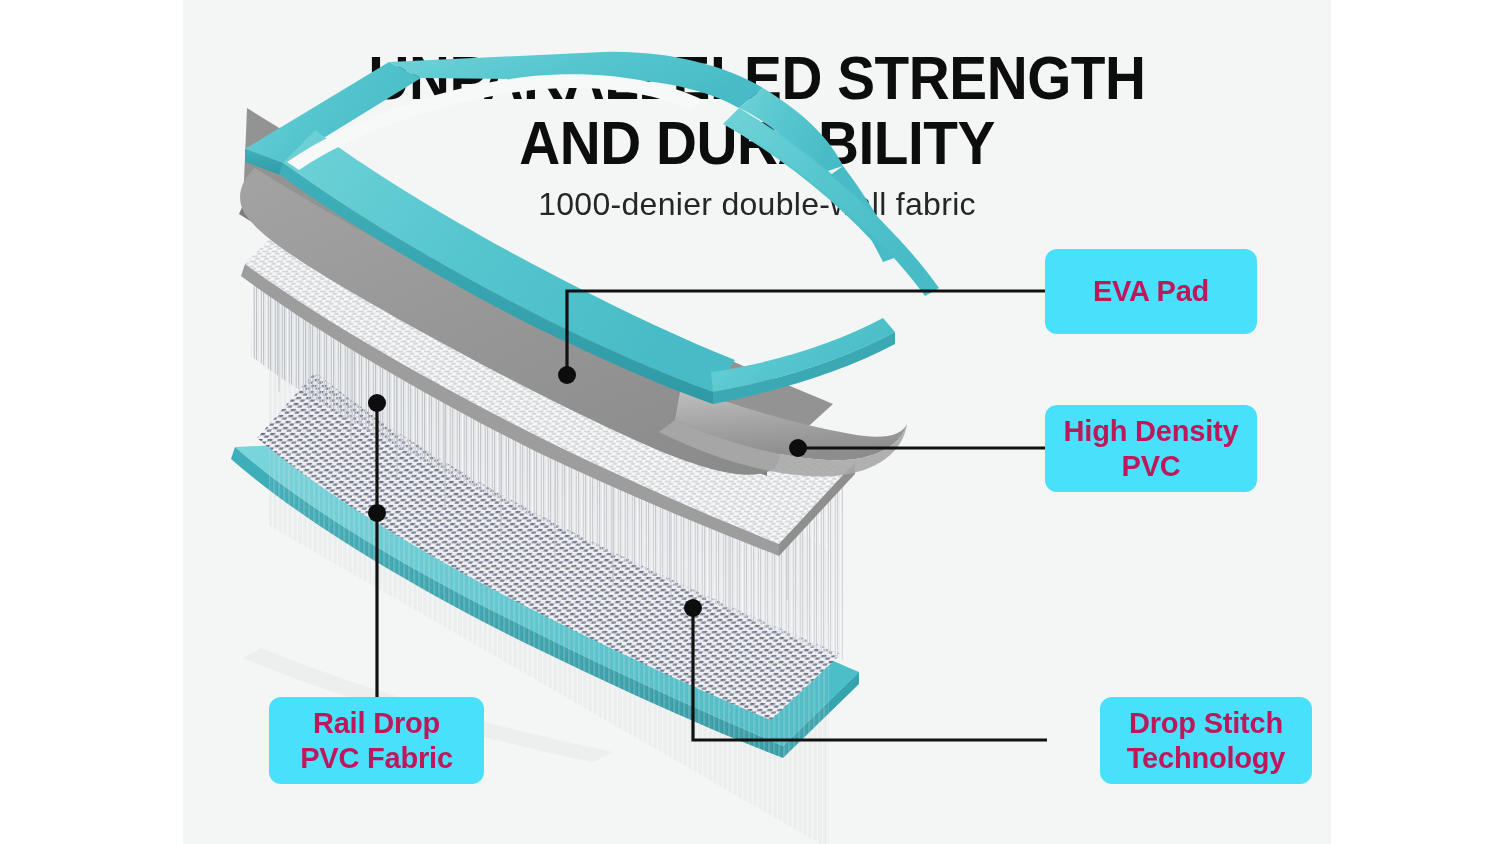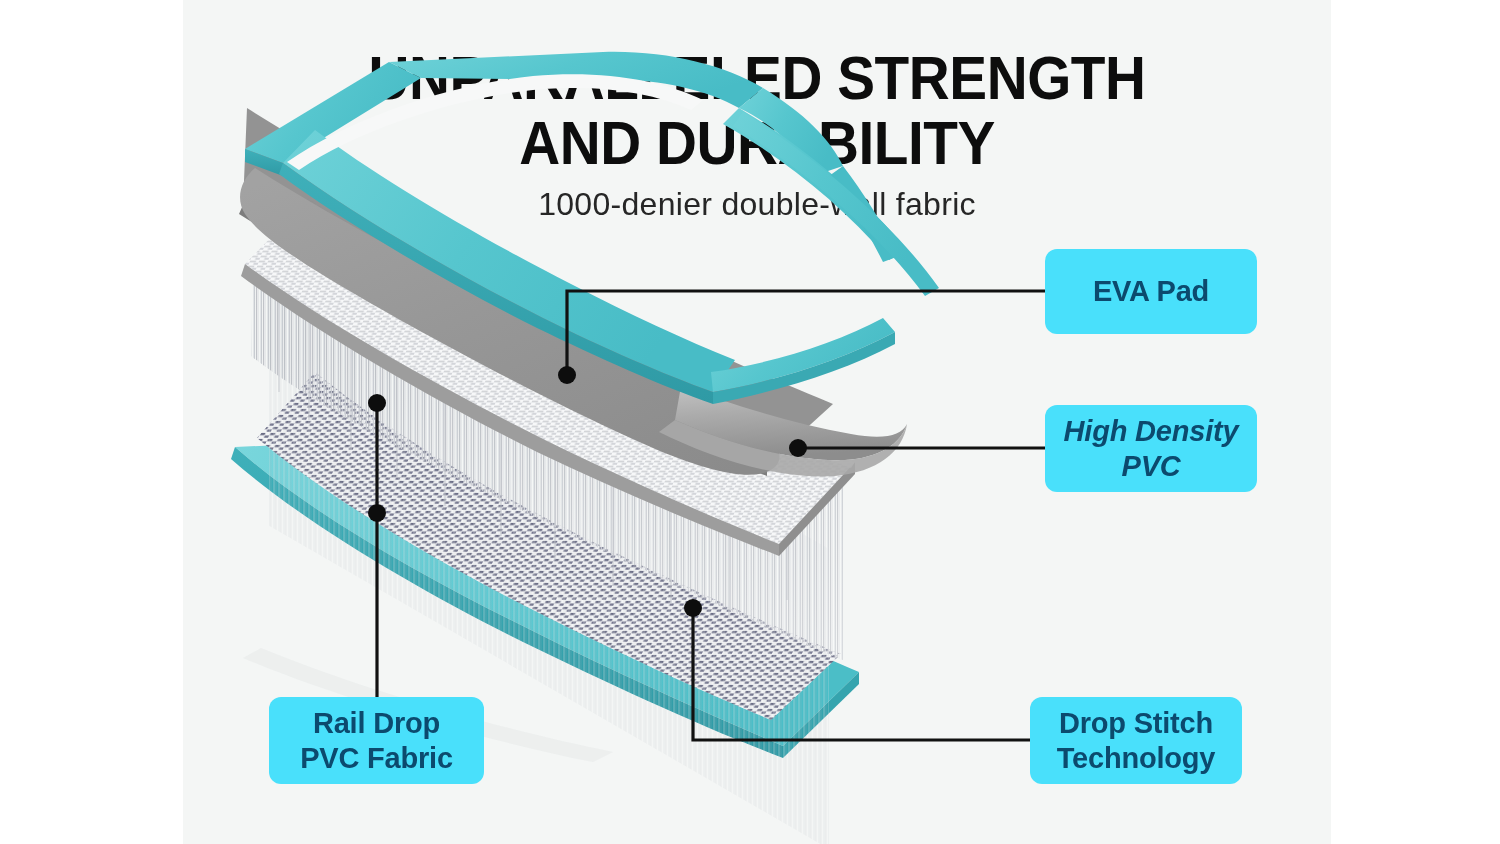--- a/index.html
+++ b/index.html
@@ -50,30 +50,30 @@
   }
 
   
   .badge{
     position:absolute;
     background:#49e0fb;
     border-radius:12px;
     display:flex; align-items:center; justify-content:center;
     text-align:center;
     font-weight:bold;
-    color:#0c4a6e;
+    color:#be185d;
     line-height:1.18;
     font-size:29px;
     letter-spacing:-0.2px;
     white-space:pre-line;
     padding:8px 6px;
   }
   #badge-eva       { left:1045px; top:249px; width:212px; height:85px; }
-  #badge-hdpvc     { left:1045px; top:405px; width:212px; height:87px;font-style:italic; }
-  #badge-dropstitch{ left:1030px; top:697px; width:212px; height:87px;text-align:center; }
+  #badge-hdpvc     { left:1045px; top:405px; width:212px; height:87px; }
+  #badge-dropstitch{ left:1100px; top:697px; width:212px; height:87px;text-align:center; }
   #badge-railband  { left:269px;  top:697px; width:215px; height:87px; }
 
   
   #leaders{
     position:absolute; left:0; top:0; width:1500px; height:844px;
     pointer-events:none;
   }
 </style>
 </head>
 <body>

